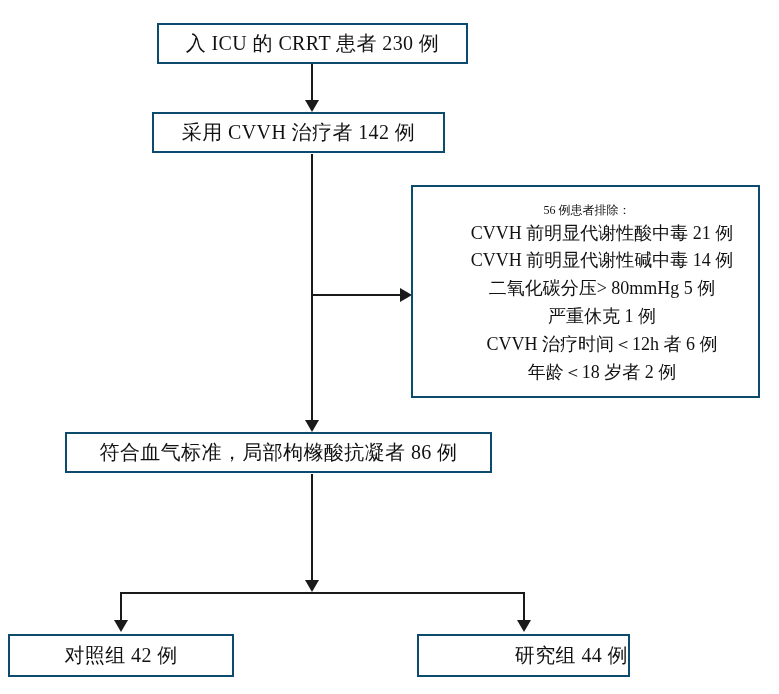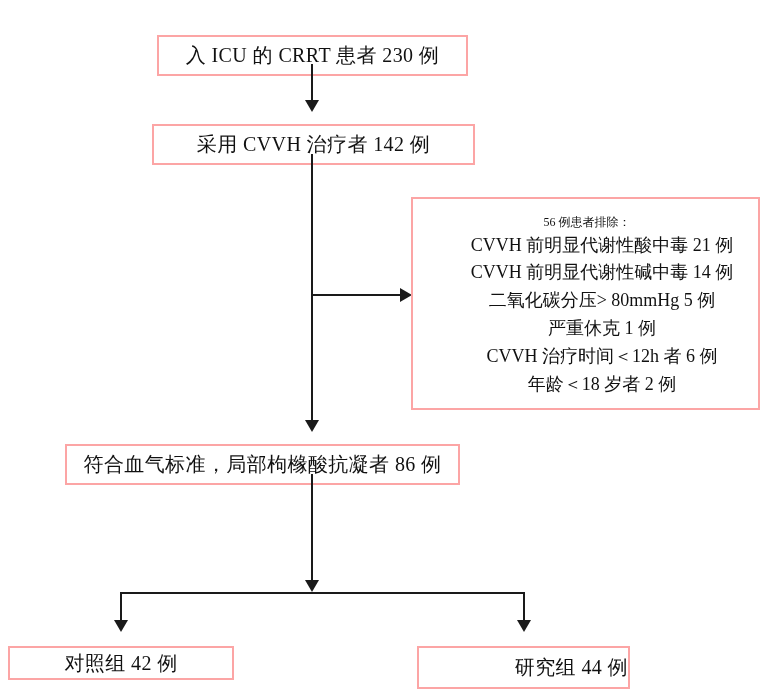--- a/index.html
+++ b/index.html
@@ -12,39 +12,38 @@
     width: 779px;
     height: 694px;
     background: #ffffff;
     font-family: "Liberation Serif", "DejaVu Serif", serif;
     color: #111111;
     overflow: hidden;
   }
   .node {
     position: absolute;
     box-sizing: border-box;
-    border: 2px solid #fca5a5;
+    border: 2px solid #0c4a6e;
     background: #ffffff;
     display: flex;
     align-items: center;
     justify-content: center;
     text-align: center;
     line-height: 1.25;
-    margin-top: 12px;
   }
   .node-text {
     font-size: 20px;
     letter-spacing: 0.4px;
     white-space: nowrap;
   }
   
   #box-intake   { left: 157px; top: 23px;  width: 311px; height: 41px; }
-  #box-cvvh     { left: 152px; top: 112px; width: 323px; height: 41px; }
-  #box-eligible { left: 65px;  top: 432px; width: 395px; height: 41px; }
-  #box-control  { left: 8px;   top: 634px; width: 226px; height: 34px; }
+  #box-cvvh     { left: 152px; top: 112px; width: 293px; height: 41px; }
+  #box-eligible { left: 65px;  top: 432px; width: 427px; height: 41px; }
+  #box-control  { left: 8px;   top: 634px; width: 226px; height: 43px; }
   #box-study    { left: 417px; top: 634px; width: 213px; height: 43px; justify-content: flex-end; }
 
   #box-excluded {
     left: 411px; top: 185px; width: 349px; height: 213px;
     display: block;
     padding: 14px 10px 10px 13px;
   }
   .excl-head {
     font-size: 12px;
     line-height: 1.55;

